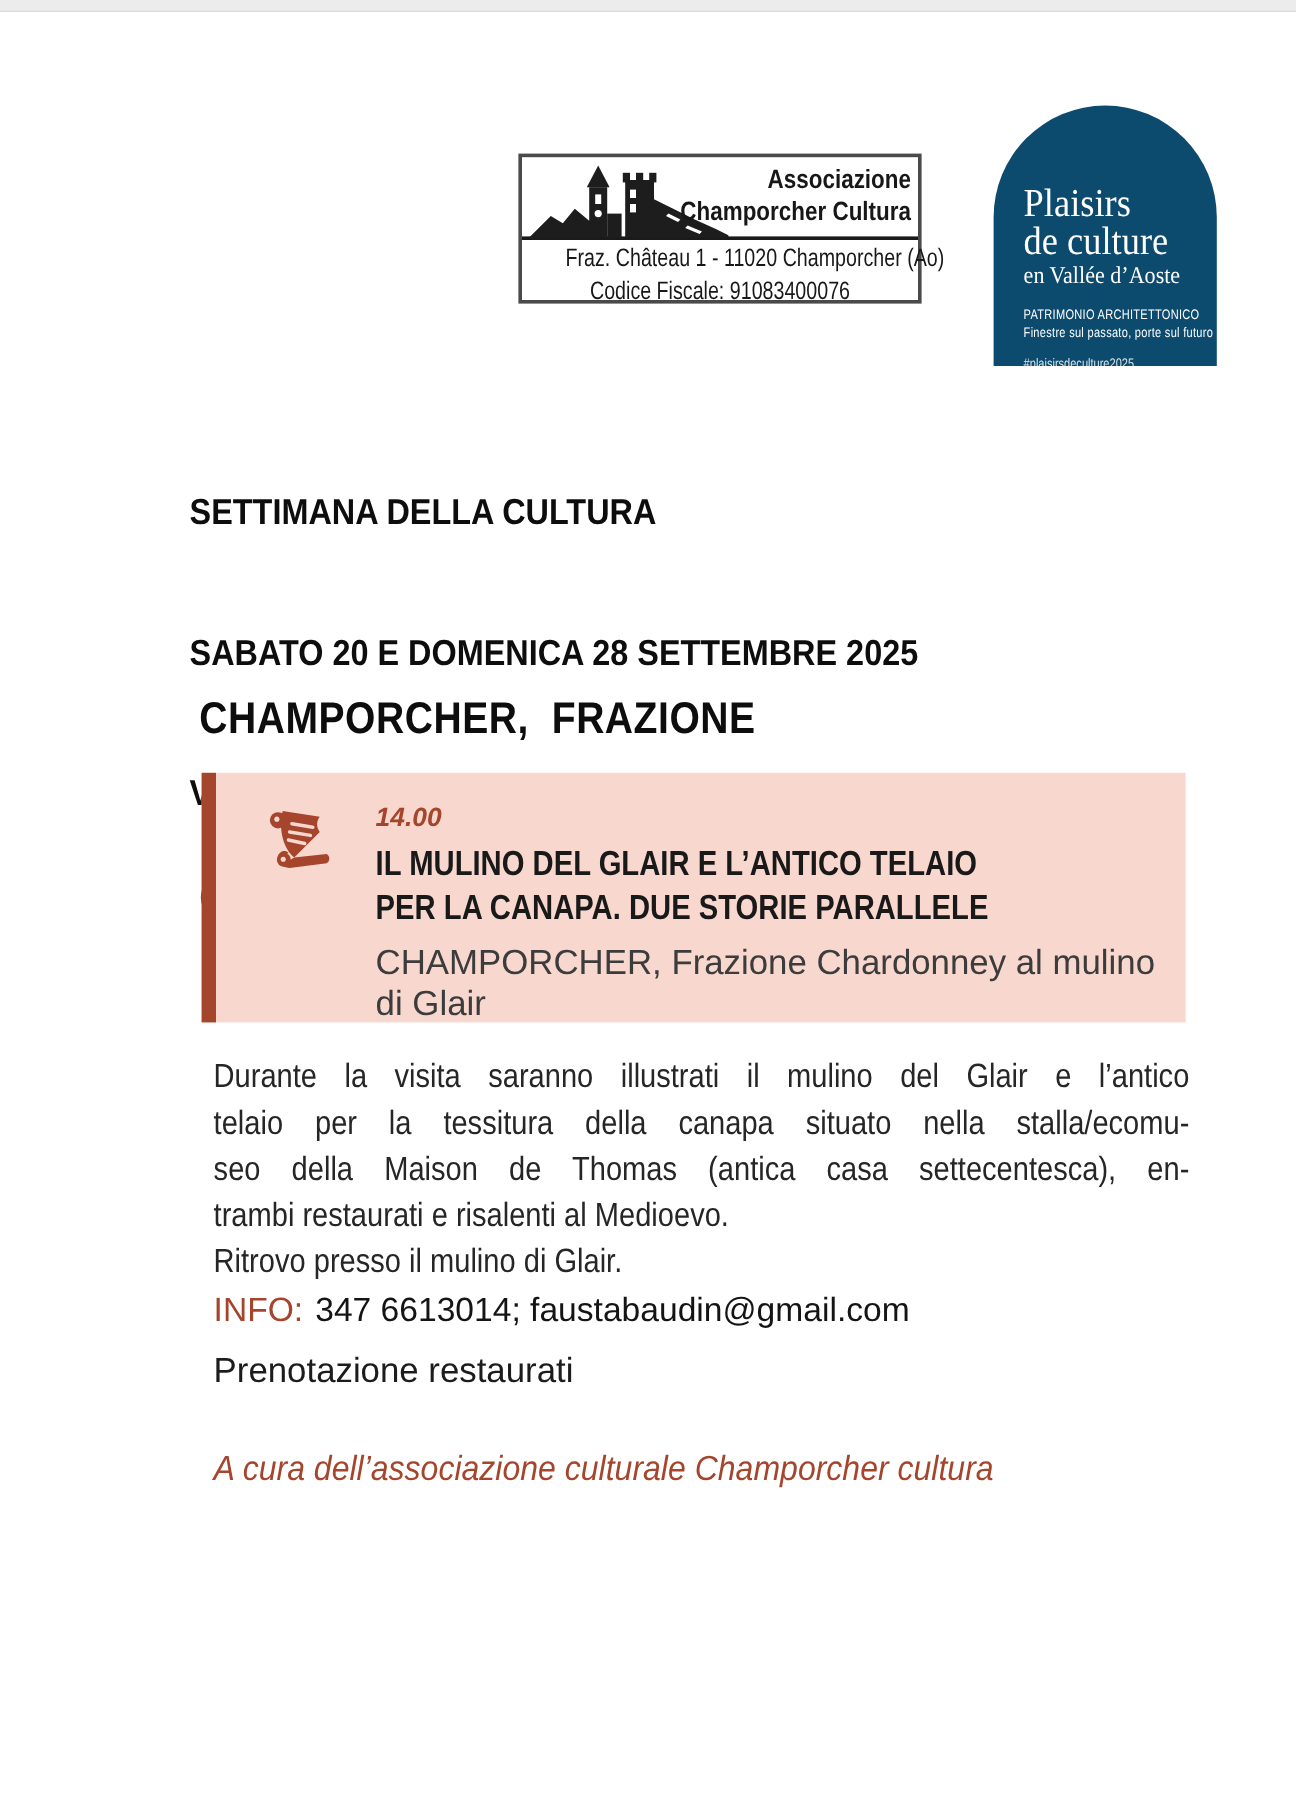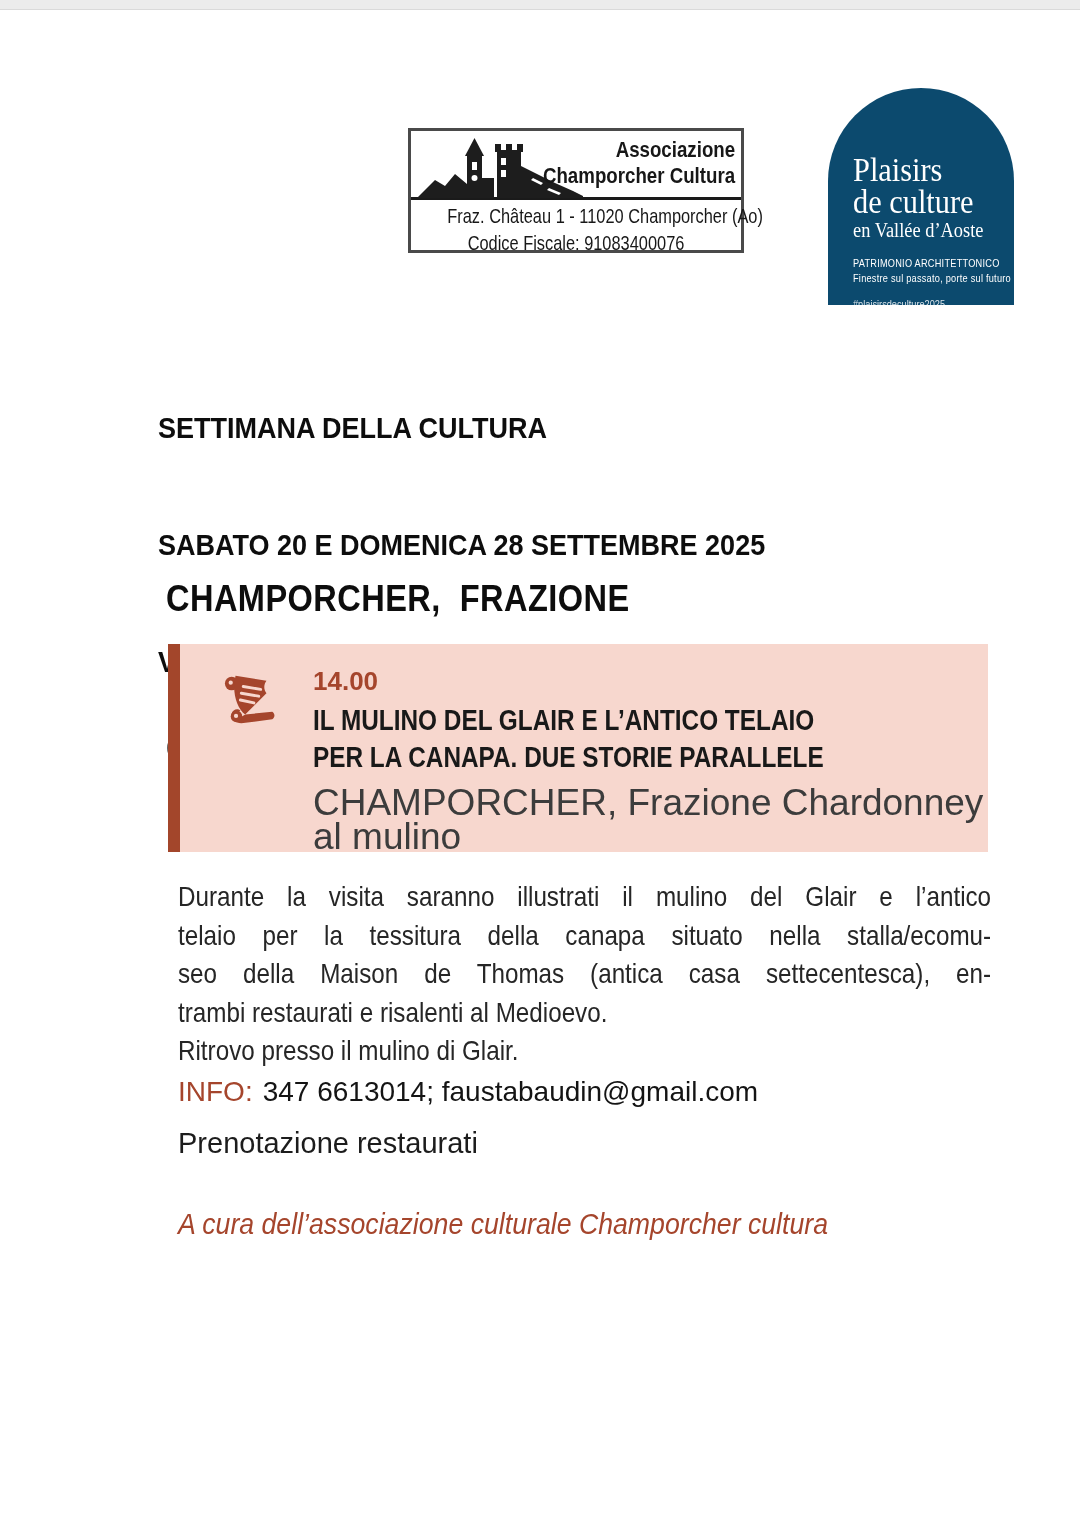--- a/index.html
+++ b/index.html
@@ -12,21 +12,21 @@
   .heritage{position:absolute;left:180px;top:128px;width:260px;height:115px;}
   .sq{position:absolute;background:#e2922f;}
   .sq1{left:8px;top:3px;width:14px;height:14px;}
   .sq2{left:42px;top:18px;width:41px;height:32px;}
   .sq3{left:23px;top:33px;width:33px;height:49px;}
   .h-text{position:absolute;left:68px;top:52px;transform:scaleX(0.8);transform-origin:0 0;white-space:nowrap;}
   .h-title{font-size:27px;font-weight:bold;color:#1d1d1b;letter-spacing:.5px;line-height:30px;}
   .h-sub{font-size:26px;font-weight:normal;color:#1d1d1b;letter-spacing:3px;line-height:30px;}
 
   
-  .assoc{position:absolute;left:408px;top:128px;width:336px;height:125px;border:3px solid #4a4a4a;
+  .assoc{position:absolute;left:432px;top:128px;width:336px;height:125px;border:3px solid #4a4a4a;
          box-sizing:border-box;background:#fff;}
   .assoc-top{position:relative;height:66px;border-bottom:3px solid #1a1a1a;}
   .assoc-castle{position:absolute;left:4px;bottom:-3px;}
   .assoc-title{position:absolute;right:6px;top:6px;text-align:right;font-weight:bold;font-size:22px;
                line-height:26px;color:#171717;transform:scaleX(0.85);transform-origin:100% 0;white-space:nowrap;}
   .assoc-rows{text-align:center;transform:scaleX(0.78);transform-origin:50% 0;white-space:nowrap;}
   .assoc-address{font-size:21px;line-height:28px;margin-top:2px;color:#181818;}
   .assoc-cf{font-size:21px;line-height:26px;color:#181818;}
 
   
@@ -43,24 +43,24 @@
   .intro{position:absolute;left:158px;top:330px;font-weight:bold;font-size:30px;line-height:39px;color:#0d0d0d;
          transform:scaleX(0.9);transform-origin:0 0;white-space:pre;}
   .loc-title{position:absolute;left:166px;top:474px;font-weight:bold;font-size:37px;line-height:50px;color:#0d0d0d;
          transform:scaleX(0.88);transform-origin:0 0;white-space:pre;letter-spacing:.5px;}
 
   
   .card{position:absolute;left:168px;top:644px;width:820px;height:208px;background:#f7d7ce;}
   .card-bar{position:absolute;left:0;top:0;width:12px;height:208px;background:#a3462b;}
   .scroll{position:absolute;left:54px;top:28px;}
   .card-body{position:absolute;left:145px;top:22px;}
-  .card-time{font-size:26px;font-weight:bold;color:#a5452c;line-height:30px;}
+  .card-time{font-size:22px;font-weight:bold;color:#a5452c;line-height:30px;font-style:italic;}
   .card-title{margin-top:6px;font-size:29px;font-weight:bold;color:#191919;line-height:37px;
               transform:scaleX(0.84);transform-origin:0 0;white-space:nowrap;}
-  .card-loc{margin-top:10px;font-size:37px;color:#3c3c3c;line-height:34px;}
+  .card-loc{margin-top:10px;font-size:29px;color:#3c3c3c;line-height:34px;}
 
   
   .desc{position:absolute;left:178px;top:878px;width:940px;font-size:28px;line-height:38.5px;color:#262626;
         transform:scaleX(0.865);transform-origin:0 0;}
   .desc .just{text-align:justify;text-align-last:justify;}
 
   
   .info{position:absolute;left:178px;top:1076px;font-size:28px;font-weight:normal;white-space:nowrap;}
   .info-label{color:#a5452c;margin-right:10px;}
   .info-value{color:#141414;}
@@ -154,20 +154,21 @@
       </g>
     </svg>
     <div class="card-body">
       <div class="card-time">14.00</div>
       <div class="card-title">
         <div>IL MULINO DEL GLAIR E L’ANTICO TELAIO</div>
         <div>PER LA CANAPA. DUE STORIE PARALLELE</div>
       </div>
       <div class="card-loc">
         <div>CHAMPORCHER, Frazione Chardonney al mulino</div>
+        <div>di Glair</div>
       </div>
     </div>
   </div>
 
   <div class="desc">
     <div class="just">Durante la visita saranno illustrati il mulino del Glair e l’antico</div>
     <div class="just">telaio per la tessitura della canapa situato nella stalla/ecomu-</div>
     <div class="just">seo della Maison de Thomas (antica casa settecentesca), en-</div>
     <div>trambi restaurati e risalenti al Medioevo.</div>
     <div>Ritrovo presso il mulino di Glair.</div>

